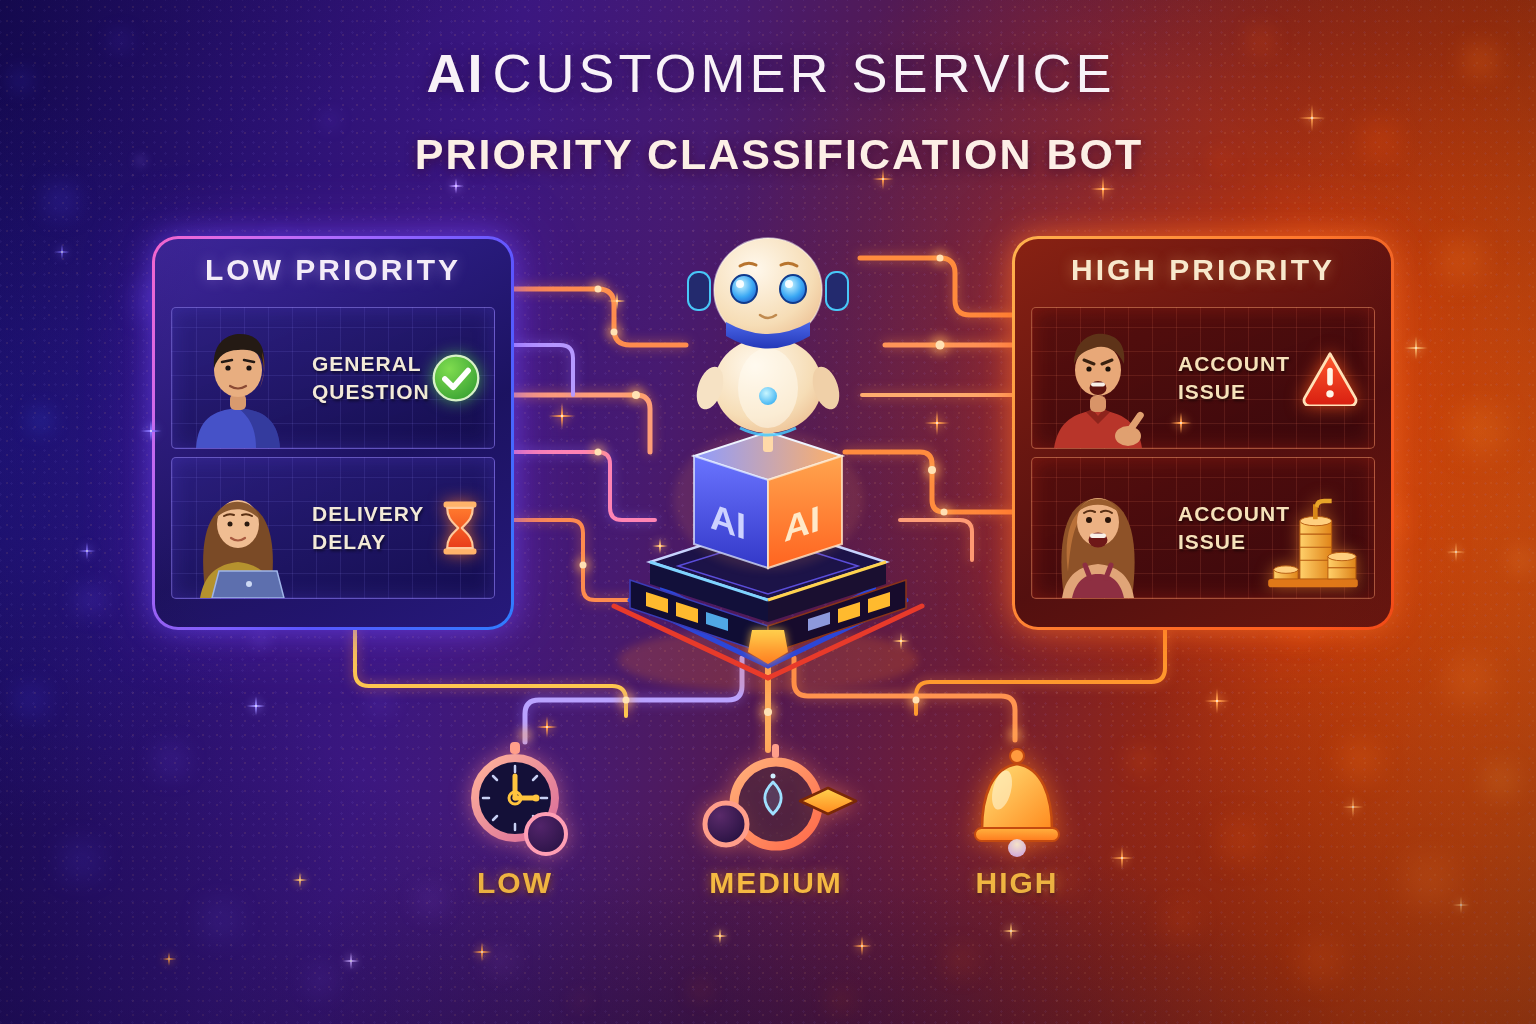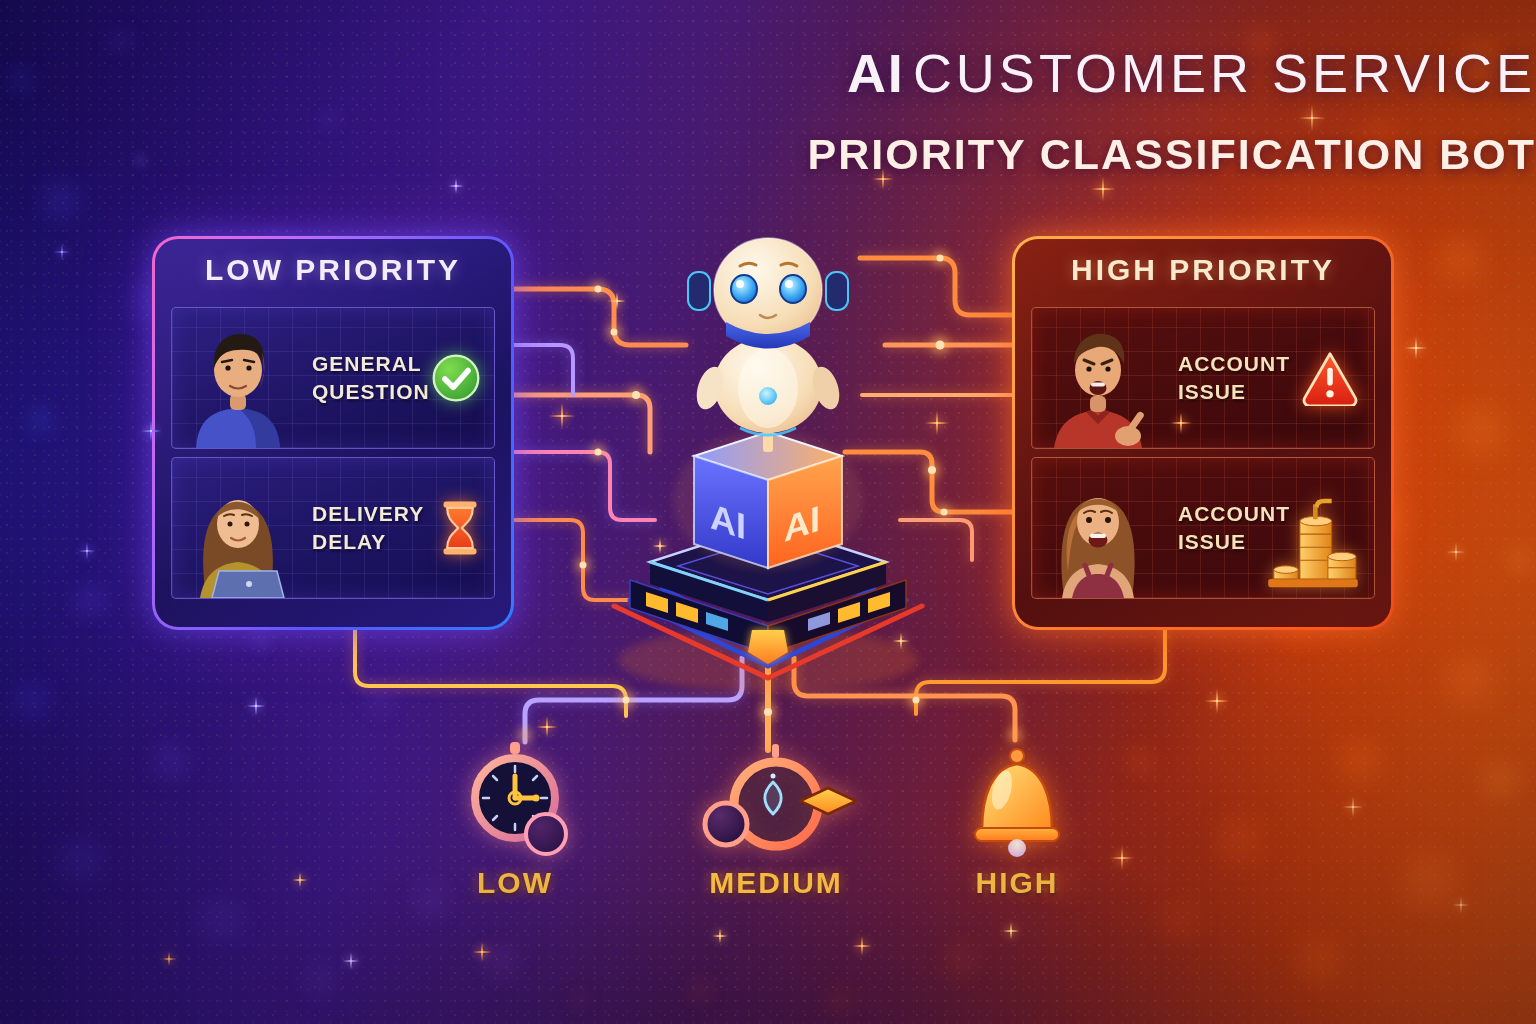--- a/index.html
+++ b/index.html
@@ -47,21 +47,21 @@
   #vignette{background:radial-gradient(ellipse at 50% 42%, transparent 55%, rgba(12,4,32,.38) 100%);z-index:6;}
 
   
   .sp{position:absolute;pointer-events:none;z-index:6;filter:drop-shadow(0 0 5px var(--c));}
   .sp::before,.sp::after{content:"";position:absolute;left:50%;top:50%;width:2px;height:100%;border-radius:40%;
     background:linear-gradient(to bottom,transparent,var(--c) 44%,#fff 50%,var(--c) 56%,transparent);
     transform:translate(-50%,-50%);}
   .sp::after{transform:translate(-50%,-50%) rotate(90deg);}
 
   
-  #title{position:absolute;left:6px;right:0;top:42px;text-align:right;z-index:7;}
+  #title{position:absolute;left:6px;right:0;top:42px;text-align:center;z-index:7;}
   .t1{font-size:54px;font-weight:400;letter-spacing:4px;color:#f8f2f8;
       text-shadow:0 2px 14px rgba(40,10,70,.7);}
   .t1 .t-ai{font-weight:700;letter-spacing:2px;margin-right:8px;}
   .t2{margin-top:26px;font-size:43px;font-weight:700;letter-spacing:2px;color:#fcefe6;
       text-shadow:0 3px 12px rgba(60,10,50,.75);padding-left:16px;}
 
   
   #scene{position:absolute;inset:0;z-index:3;}
   .wires-o path{filter:drop-shadow(0 0 6px rgba(255,140,60,.55));}
   .wires-p path{filter:drop-shadow(0 0 6px rgba(150,120,255,.55));}

